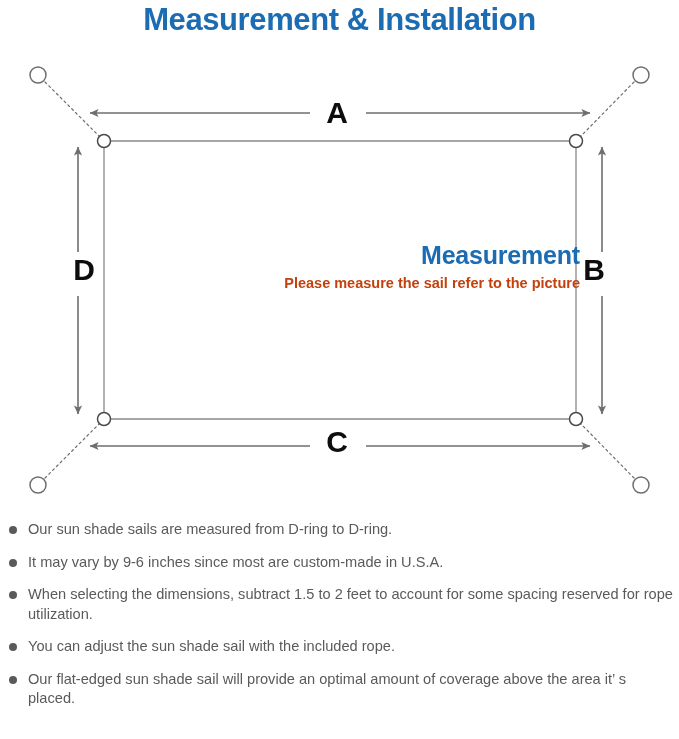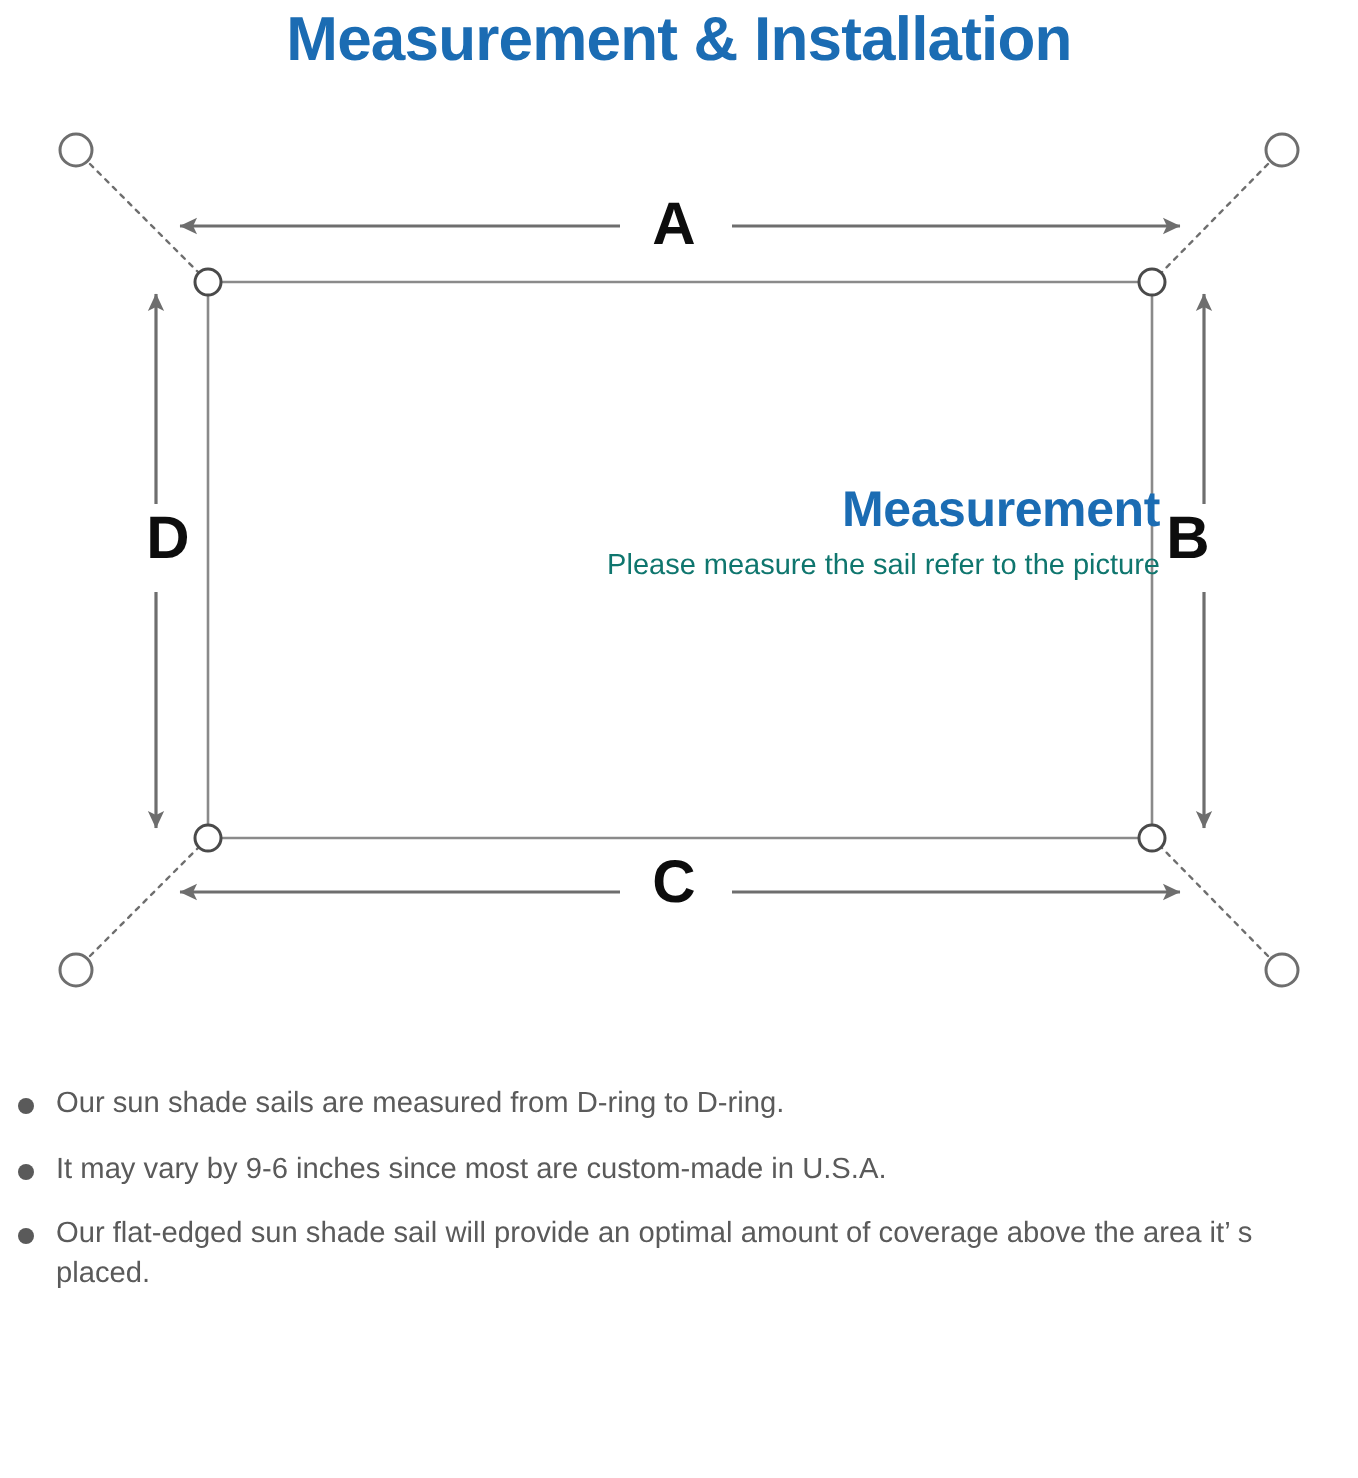--- a/index.html
+++ b/index.html
@@ -74,31 +74,31 @@
     font-family: "Liberation Sans", sans-serif;
     font-size: 25px;
     font-weight: bold;
     color: #1b6cb3;
     line-height: 30px;
     letter-spacing: -0.2px;
   }
   #center-subtitle {
     font-family: "Liberation Sans", sans-serif;
     font-size: 14.5px;
-    font-weight: normal;
-    color: #0f766e;
+    font-weight: bold;
+    color: #c2410c;
     line-height: 22px;
     margin-top: 2px;
   }
 
   
   #notes {
     position: absolute;
     left: 0px;
-    top: 543px;
+    top: 520px;
     width: 679px;
   }
   .note-item {
     position: relative;
     padding-left: 28px;
     padding-right: 6px;
     margin-bottom: 13px;
     font-family: "Liberation Sans", sans-serif;
     font-size: 14.6px;
     line-height: 19.5px;
@@ -182,15 +182,23 @@
   <div class="note-item">
     <span class="note-bullet"></span>
     <span>Our sun shade sails are measured from D-ring to D-ring.</span>
   </div>
   <div class="note-item">
     <span class="note-bullet"></span>
     <span>It may vary by 9-6 inches since most are custom-made in U.S.A.</span>
   </div>
   <div class="note-item">
     <span class="note-bullet"></span>
+    <span>When selecting the dimensions, subtract 1.5 to 2 feet to account for some spacing reserved for rope utilization.</span>
+  </div>
+  <div class="note-item">
+    <span class="note-bullet"></span>
+    <span>You can adjust the sun shade sail with the included rope.</span>
+  </div>
+  <div class="note-item">
+    <span class="note-bullet"></span>
     <span>Our flat-edged sun shade sail will provide an optimal amount of coverage above the area it’ s placed.</span>
   </div>
 </div>
 
 </body></html>

